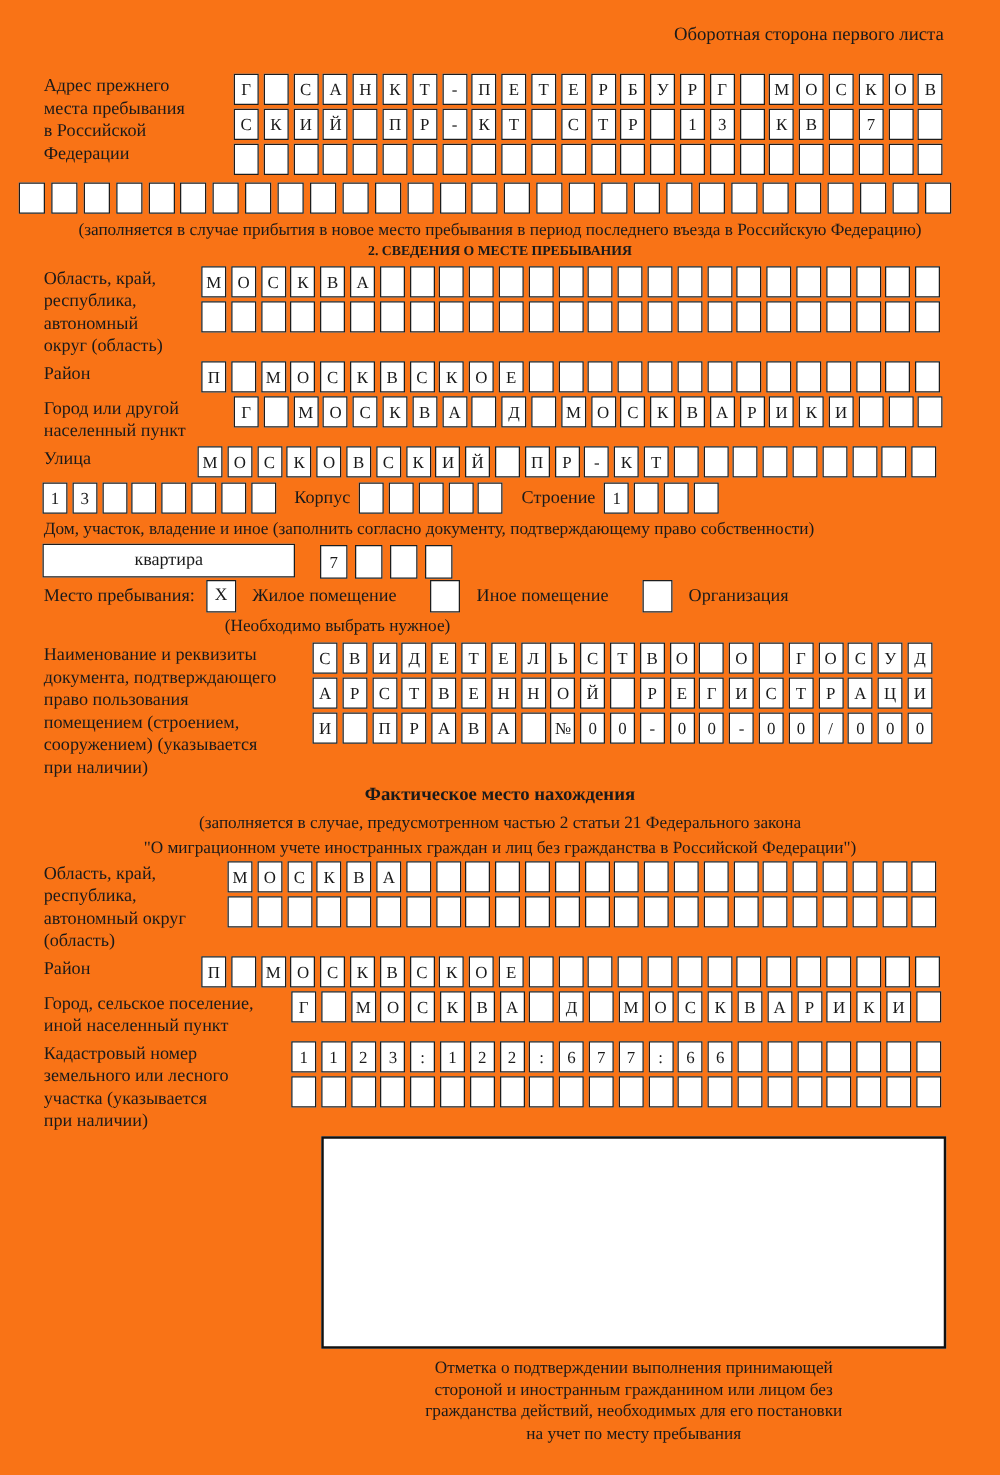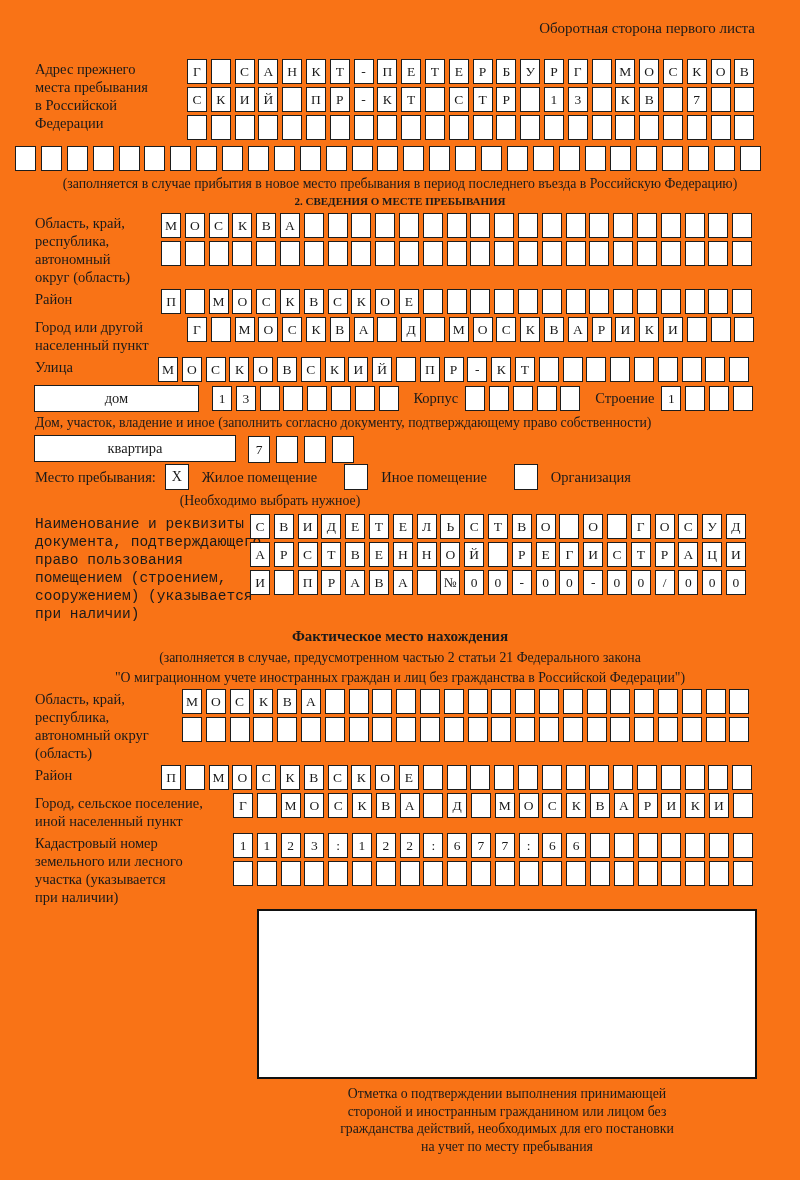--- a/index.html
+++ b/index.html
@@ -11,21 +11,21 @@
   }
   .top-note{text-align:right;padding-right:35px;font-size:15px;margin-top:14px;margin-bottom:22px;}
   .frow{display:flex;align-items:flex-start;margin-bottom:3px;}
   .flabel{flex:none;font-size:14.5px;line-height:18px;padding-left:25px;padding-top:1px;}
   .lline{white-space:nowrap;}
   .w-prev{width:177px;}
   .w-region{width:151px;}
   .w-district{width:151px;}
   .w-city{width:177px;}
   .w-street{width:148px;}
-  .w-doc{width:240px;font-family:Liberation Mono, monospace;}
+  .w-doc{width:240px;}
   .w-fregion{width:172px;}
   .w-fdistrict{width:151px;}
   .w-fcity{width:223px;}
   .w-fcad{width:223px;}
   .gstack{display:flex;flex-direction:column;}
   .gstack .cells{margin-bottom:3px;}
   .cells{display:flex;height:25px;}
   .cell{
     flex:none;width:20px;height:25px;margin-right:3.8px;
     border:1.6px solid #1d1d1d;background:#fff;
@@ -41,21 +41,21 @@
   .h2{font-weight:bold;text-align:center;font-size:11px;margin:2px 0 6px;}
   .h3{font-weight:bold;text-align:center;font-size:15px;margin:5px 0 4px;}
   .labelbox{
     flex:none;height:27px;border:1.6px solid #1d1d1d;background:#fff;
     display:flex;align-items:center;justify-content:center;font-size:14.5px;
   }
   .house-row{margin-left:24px;margin-bottom:2px;align-items:center;}
   .labelbox.dom{width:165px;margin-right:13px;}
   .labelbox.kv{width:202px;margin-right:12px;}
   .inline-label{flex:none;font-size:14.5px;padding:0 7px 0 11px;line-height:27px;}
-  .apt-row{margin-left:24px;margin-bottom:2px;align-items:center;}
+  .apt-row{margin-left:24px;margin-bottom:2px;align-items:center;gap:8px;}
   .cells.sp .cell{width:22px;height:27px;margin-right:6px;}
   .stay-row{margin-left:25px;align-items:center;margin-bottom:2px;}
   .stay-label{flex:none;font-size:14.5px;margin-right:9px;}
   .cbx{
     flex:none;width:24px;height:26px;border:1.6px solid #1d1d1d;background:#fff;
     display:flex;align-items:center;justify-content:center;font-size:14px;margin-right:13px;
   }
   .opt{flex:none;font-size:14.5px;margin-right:27px;}
   .stampwrap{margin-left:247px;width:500px;margin-top:2px;}
   .stampbox{width:500px;height:170px;border:2px solid #111111;background:#fff;margin-bottom:6px;}
@@ -345,21 +345,20 @@
         <span class="cell"></span>
         <span class="cell"></span>
         <span class="cell"></span>
         <span class="cell"></span>
         <span class="cell"></span>
         <span class="cell"></span>
       </div>
   </div>
 
   <div class="frow house-row">
-    <div class="labelbox dom">дом</div>
     <div class="cells">
         <span class="cell">1</span>
         <span class="cell">3</span>
         <span class="cell"></span>
         <span class="cell"></span>
         <span class="cell"></span>
         <span class="cell"></span>
         <span class="cell"></span>
         <span class="cell"></span>
       </div>

